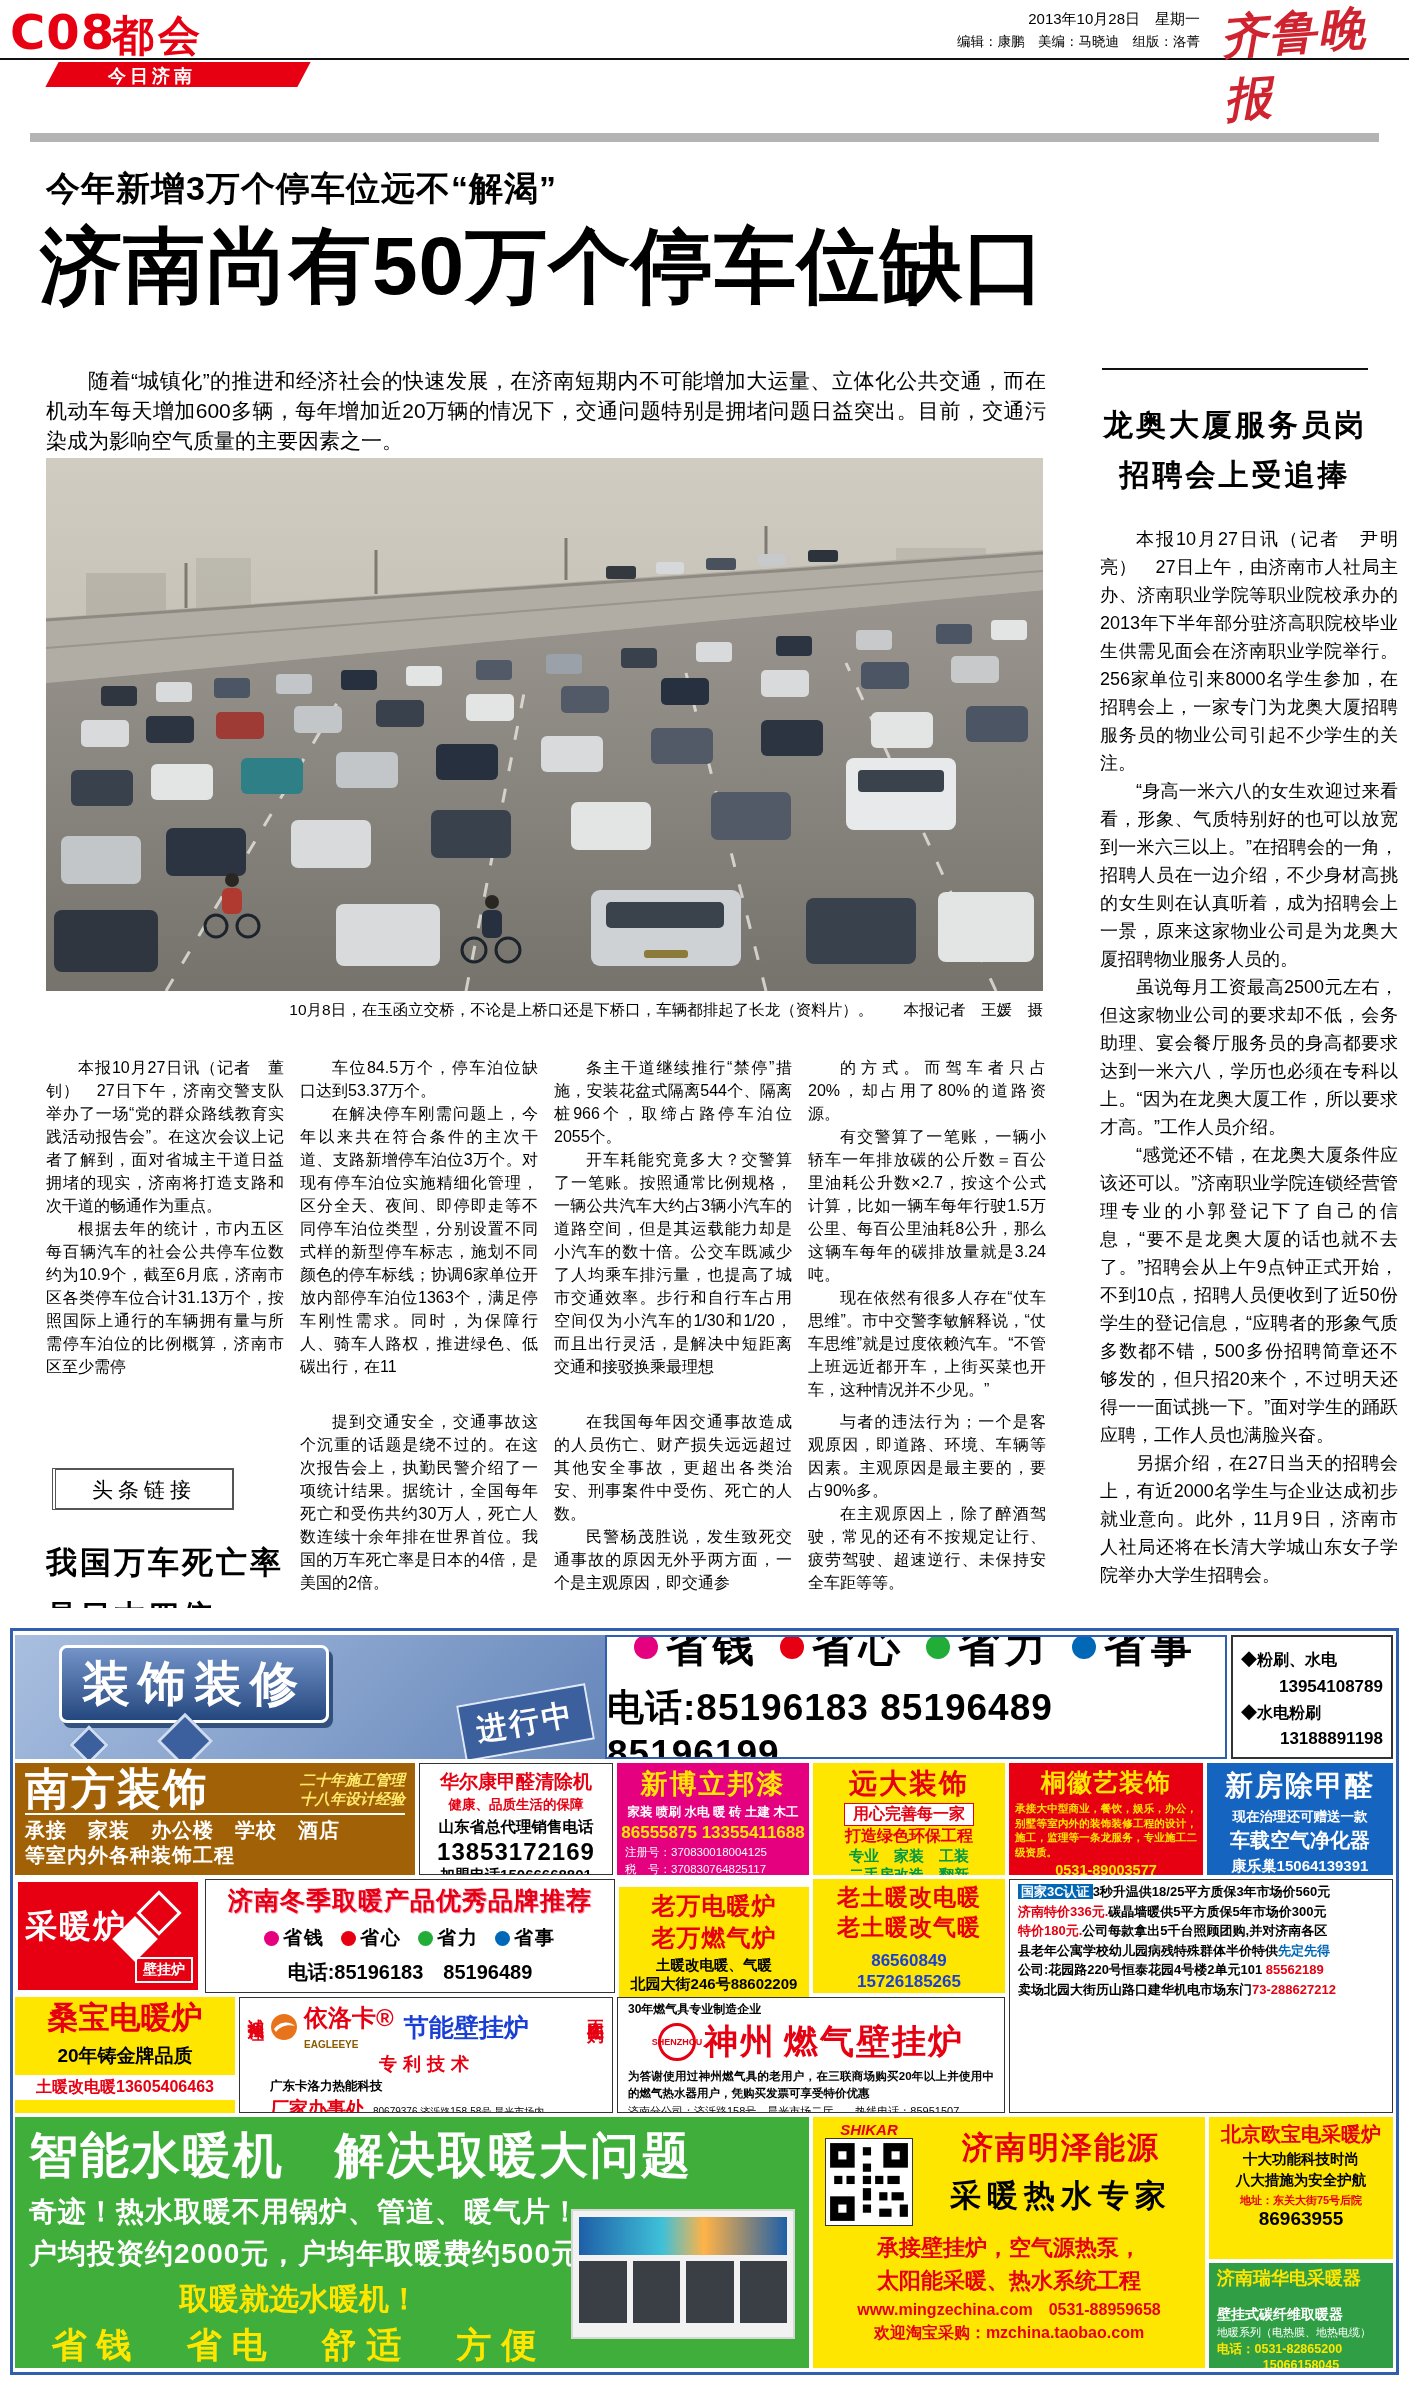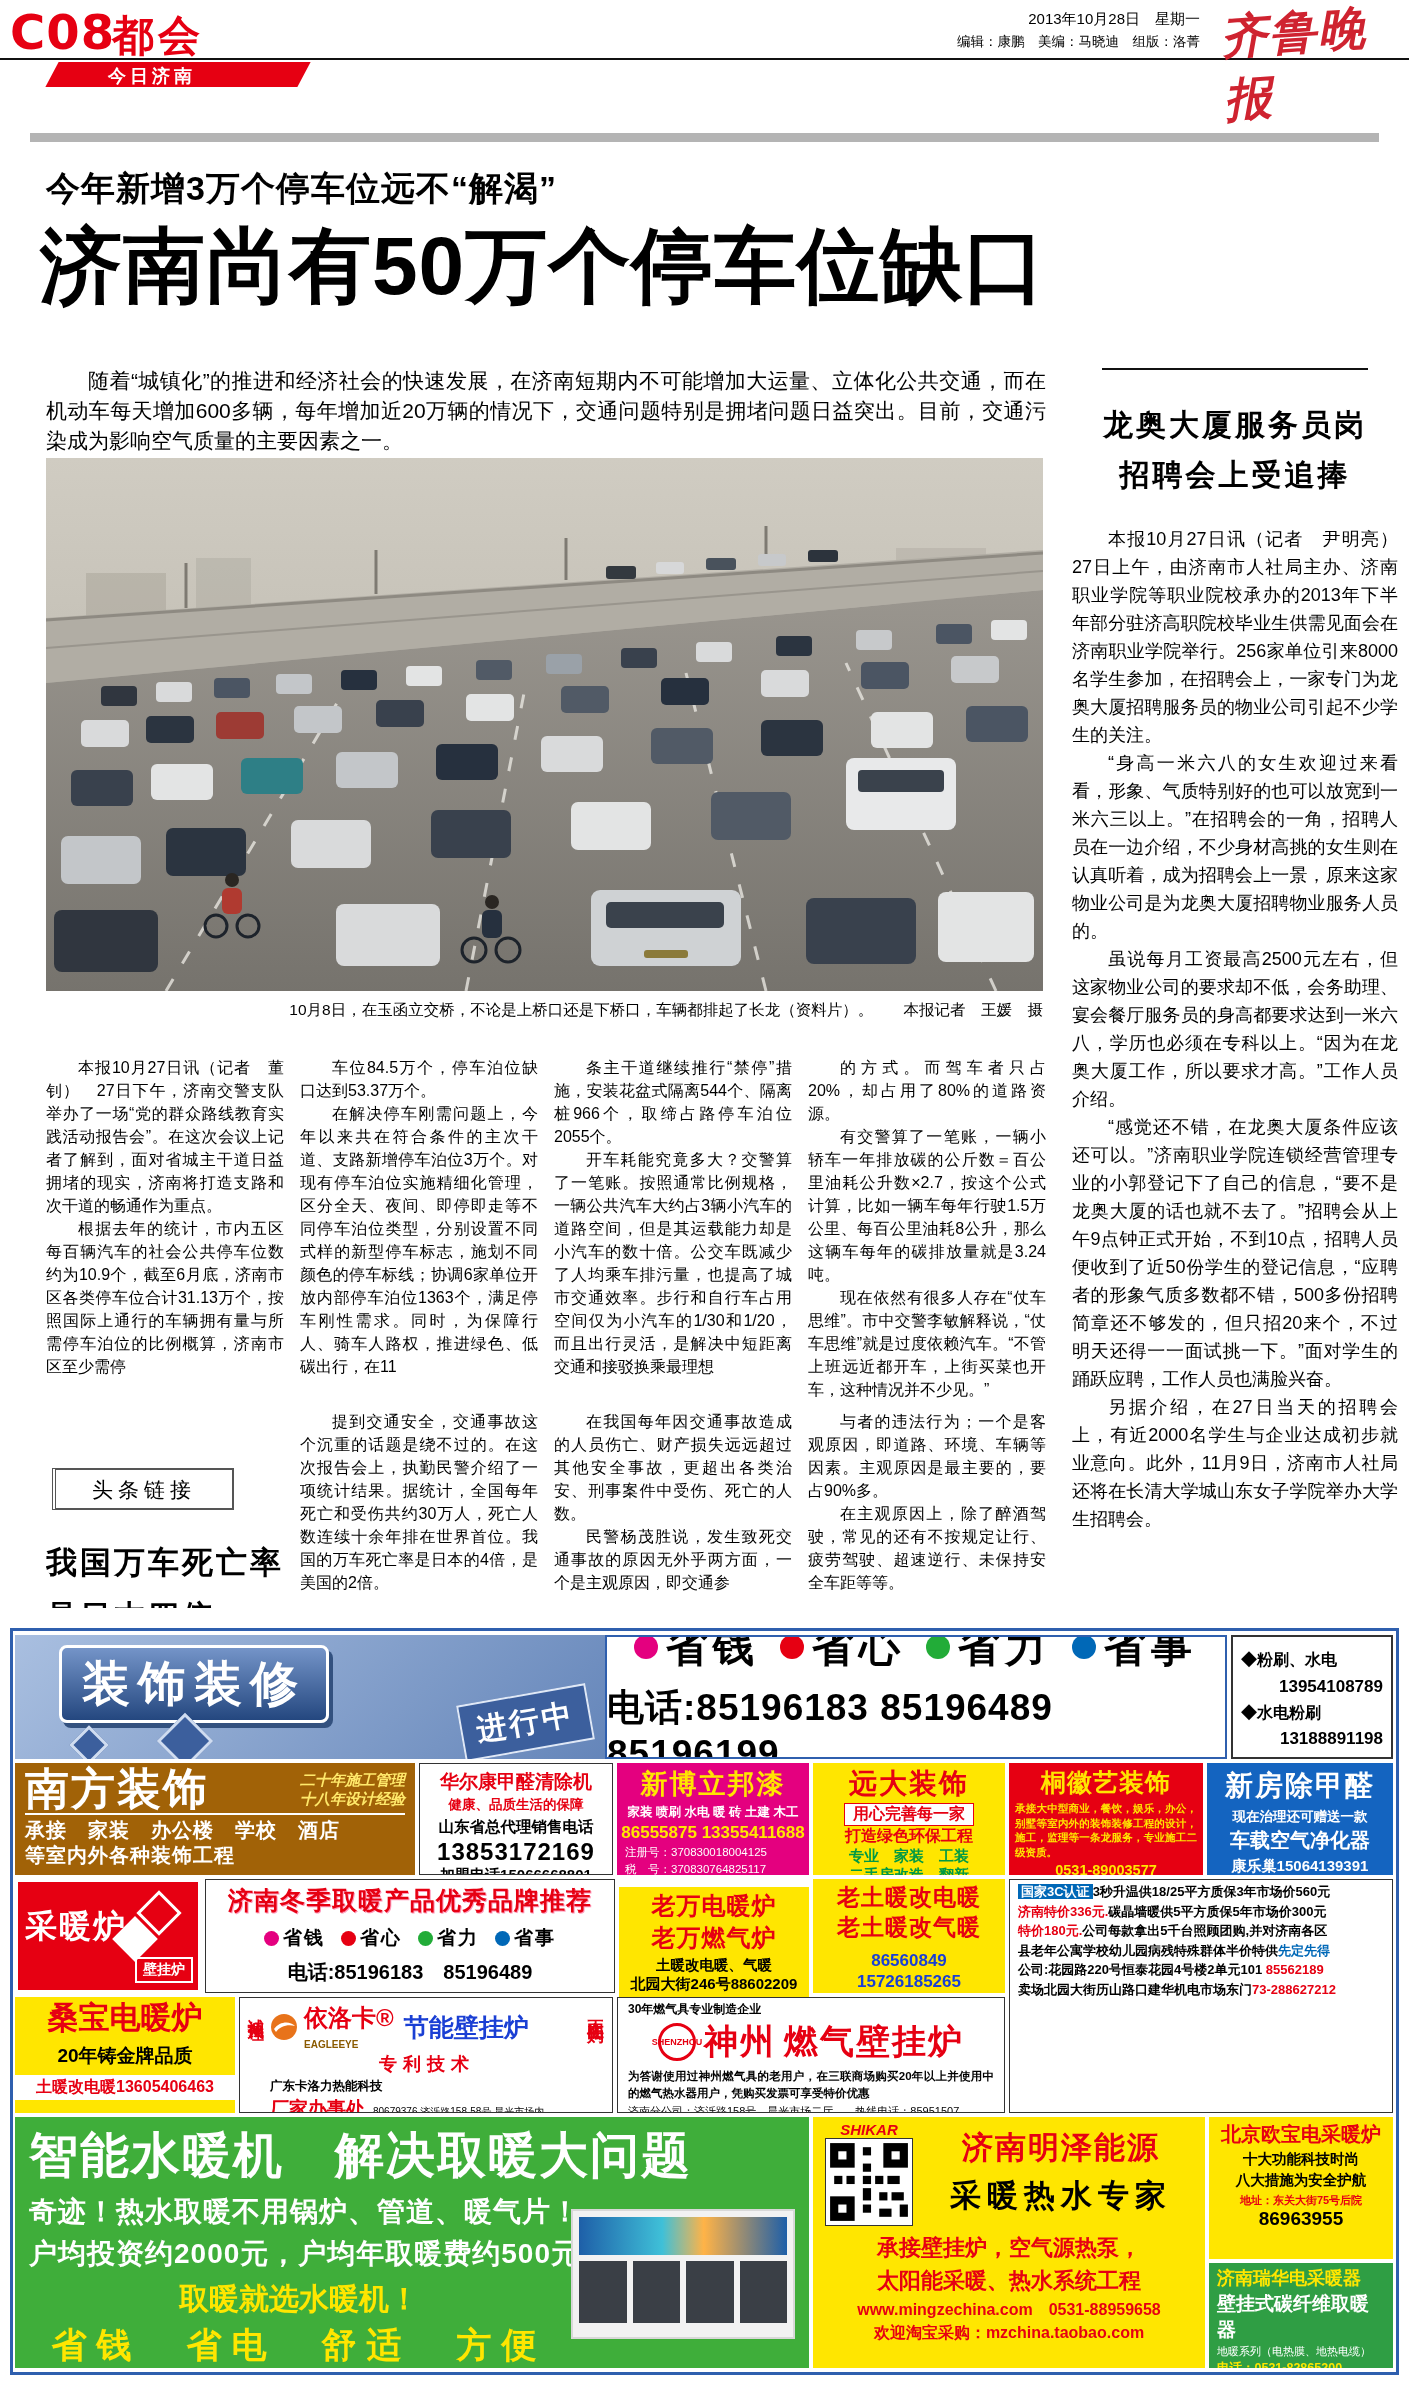--- a/index.html
+++ b/index.html
@@ -34,21 +34,21 @@
   .ncol p{margin:0;text-indent:2em;}
 
   .tag-box{width:176px;height:38px;border:2px solid #555;border-left:4px double #555;margin:58px 0 26px 6px;
            display:flex;align-items:center;justify-content:center;font-size:21px;letter-spacing:5px;}
   .sub-headline{font-size:31px;font-weight:900;letter-spacing:3px;line-height:1.75;}
 
   
   .right-story{left:1072px;top:336px;width:326px;height:1262px;}
   .right-rule{width:266px;margin:32px auto 0;border-top:2px solid #111;}
   .right-title{margin-top:30px;text-align:center;font-size:30px;font-weight:900;letter-spacing:3px;line-height:1.65;}
-  .right-body{margin-top:26px;font-size:18px;line-height:28px;text-align:justify;}
+  .right-body{margin-top:26px;font-size:18px;line-height:28px;text-align:justify;margin-left:28px;}
   .right-body p{margin:0;text-indent:2em;}
 
   
   .ads{left:10px;top:1628px;width:1383px;height:741px;border:3px solid #2f5fae;background:#fff;}
   .cell{position:absolute;box-sizing:border-box;overflow:hidden;}
 
   .a-zs{left:2px;top:4px;width:672px;height:124px;background:linear-gradient(135deg,#a9bfe0,#5d7fb5);}
   .zs-plate{position:absolute;left:44px;top:10px;background:linear-gradient(#7494c8,#24477f);border:3px solid #fff;
             border-radius:8px;color:#fff;font-size:48px;font-weight:900;letter-spacing:8px;padding:4px 20px;box-shadow:4px 5px 0 #33517f;}
   .zs-d{position:absolute;width:34px;height:34px;background:#3c5f9d;border:3px solid #cfdcf0;transform:rotate(45deg);}
@@ -169,21 +169,21 @@
   .mz-l1,.mz-l2{color:#e60012;font-size:22px;font-weight:900;margin-top:3px;}
   .mz-l3{color:#e60012;font-size:16px;font-weight:900;margin-top:4px;}
   .mz-l4{color:#e60012;font-size:16px;font-weight:900;margin-top:2px;}
   .e-ob{left:1196px;top:486px;width:184px;height:142px;background:#ffe600;text-align:center;padding:4px 2px;}
   .ob-t{color:#e60012;font-size:20px;font-weight:900;}
   .ob-l{font-size:14.5px;font-weight:900;margin-top:2px;}
   .ob-a{color:#e60012;font-size:11px;font-weight:bold;margin-top:3px;}
   .ob-p{font-size:19px;font-weight:900;}
   .e-rh{left:1196px;top:632px;width:184px;height:105px;background:#2f9e44;padding:3px 8px;color:#fff;}
   .rh-t{color:#ffe600;font-size:18px;font-weight:900;}
-  .rh-l1{font-size:19px;font-weight:bold;margin-top:1px;}
+  .rh-l1{font-size:14px;font-weight:bold;margin-top:16px;}
   .rh-l2{font-size:11px;margin-top:1px;}
   .rh-l3{color:#ffe600;font-size:12.5px;font-weight:900;margin-top:1px;}
   .rh-l4{color:#ffe600;font-size:12.5px;font-weight:900;text-align:center;}
   .rh-l5{color:#ffd900;font-size:11px;font-weight:bold;margin-top:1px;}
 </style>
 </head>
 <body>
 
 <div class="page">
 

